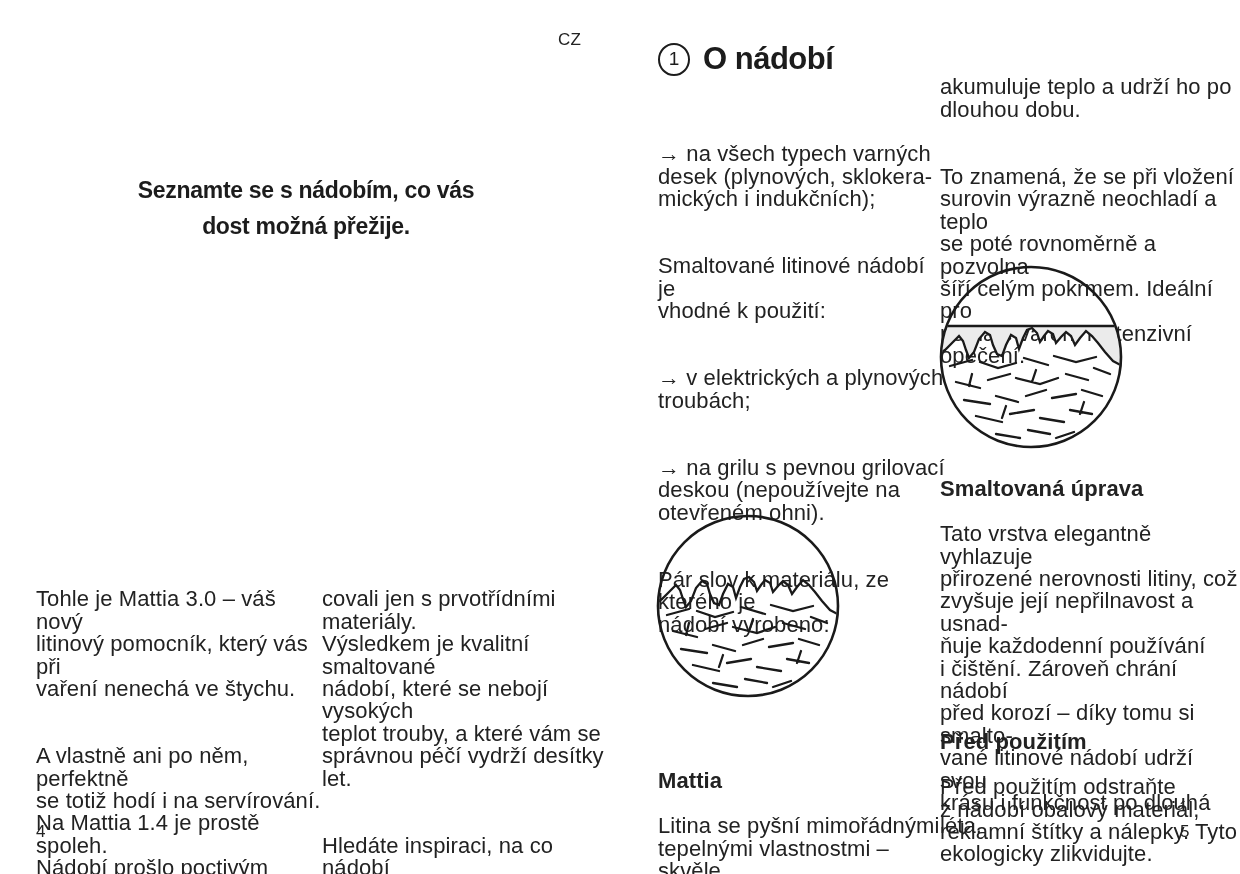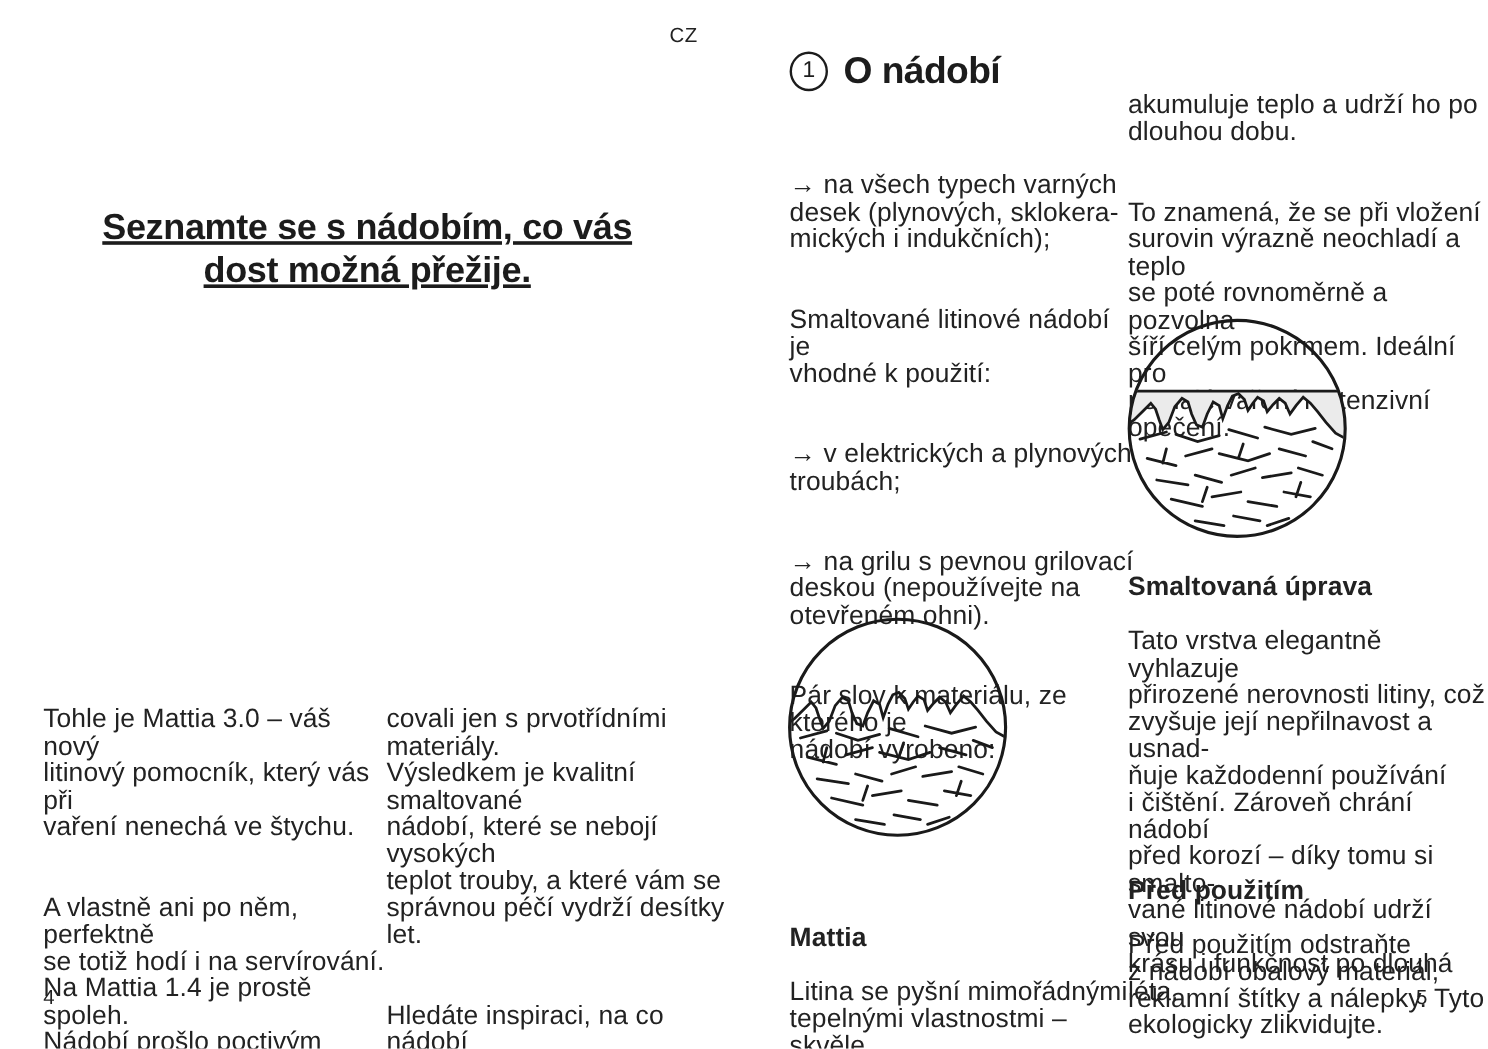--- a/index.html
+++ b/index.html
@@ -12,26 +12,26 @@
     overflow:hidden;
   }
   .abs{position:absolute;}
   .body-text{
     font-size:22px;
     line-height:22.4px;
     letter-spacing:0.1px;
     white-space:pre-line;
   }
   .body-text p{margin:0 0 22.4px 0;white-space:pre-line;}
-  .lang-tag{left:558px;top:20px;font-size:17px;letter-spacing:0.3px;}
+  .lang-tag{left:558px;top:30px;font-size:17px;letter-spacing:0.3px;}
   .headline{
     left:30px;top:172px;width:552px;
     margin:0;text-align:center;
-    font-size:30px;line-height:36px;font-weight:700;letter-spacing:-0.3px;
-    white-space:pre-line;color:#1c1c1c;text-decoration:underline;
+    font-size:23px;line-height:36px;font-weight:700;letter-spacing:-0.3px;
+    white-space:pre-line;color:#1c1c1c;
   }
   .lcol1{left:36px;top:566px;width:286px;}
   .lcol2{left:322px;top:566px;width:296px;}
   .page-num{font-size:17px;color:#222;}
   .pnum-left{left:36px;top:822px;}
   .pnum-right{left:1180px;top:822px;}
   .section-title{
     left:658px;top:41px;
     display:flex;align-items:center;gap:13px;margin:0;
   }

